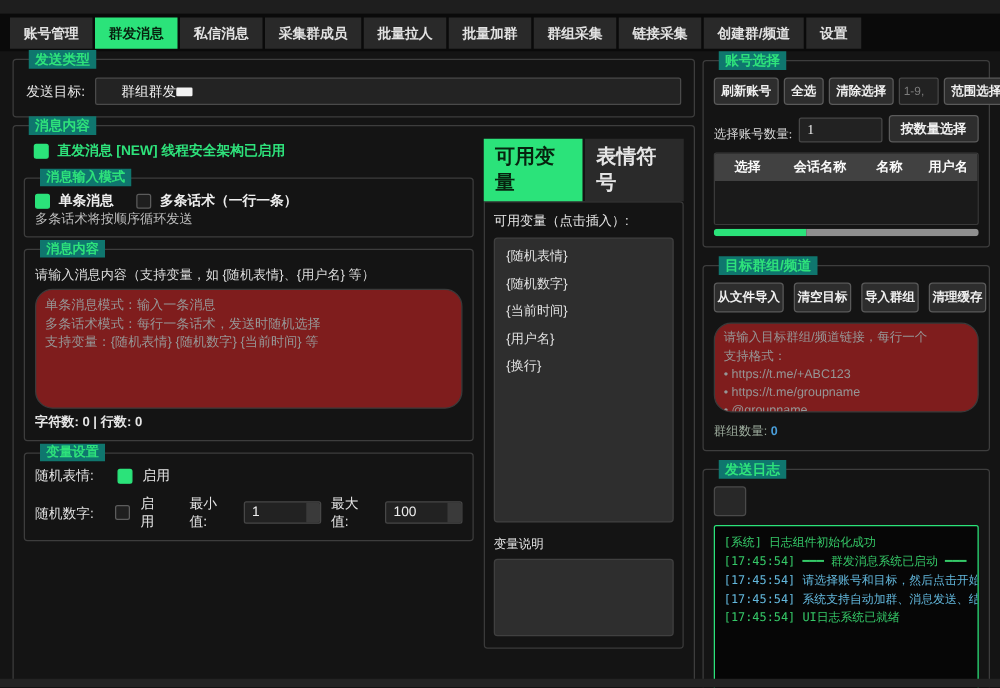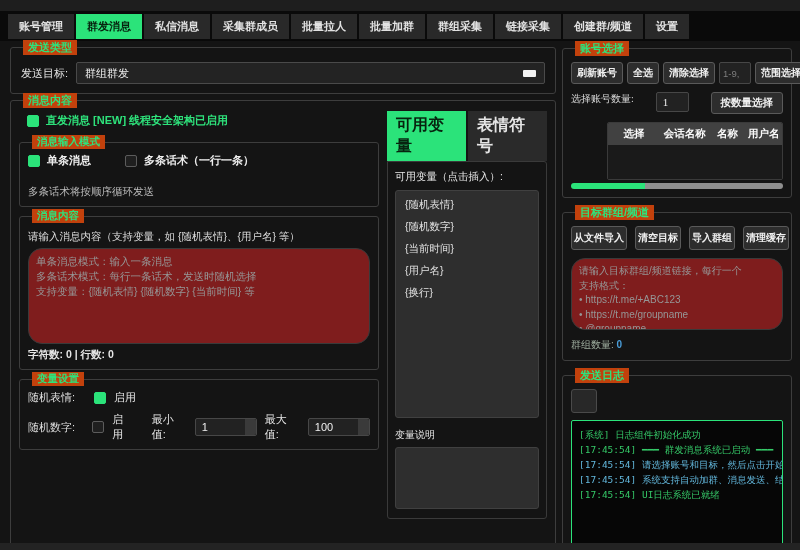--- a/index.html
+++ b/index.html
@@ -9,46 +9,46 @@
     font-family:"Liberation Sans","DejaVu Sans",sans-serif;
     color:#e6e6e6; font-size:11px;
   }
   .window { position:relative; width:800px; height:550px; background:#141414; overflow:hidden; }
   .titlestrip { position:absolute; top:0; left:0; width:800px; height:11px; background:#1e1e1e; }
   .tabbar { position:absolute; top:11px; left:0; width:800px; height:30px; background:#0a0a0a; display:flex; align-items:center; padding-left:8px; gap:2px; }
   .tab { background:#292929; color:#e2e2e2; font-weight:bold; font-size:11px; padding:5px 11px; cursor:pointer; white-space:nowrap; }
   .tab.active { background:#2be37a; color:#07230f; }
 
   .groupbox { position:relative; border:1px solid #3d3d3d; border-radius:3px; background:#141414; }
-  .gb-title { position:absolute; top:-8px; left:12px; background:#c2410c; padding:0 5px; color:#2ee27b; font-weight:bold; font-size:11px; }
+  .gb-title { position:absolute; top:-8px; left:12px; background:#0f766e; padding:0 5px; color:#2ee27b; font-weight:bold; font-size:11px; }
   .gb-title.sub { font-size:10.5px; }
 
   .btn { background:#2d2d2d; border:1px solid #5a5a5a; border-radius:3px; color:#f0f0f0; font-weight:bold; font-size:10.5px; padding:3px 9px; cursor:pointer; white-space:nowrap; text-align:center; font-family:inherit; }
   .checkbox { display:inline-block; width:12px; height:12px; background:#1f1f1f; border:1px solid #5c5c5c; border-radius:2px; flex:none; }
   .checkbox.checked { background:#2be37a; border-color:#2be37a; }
   .input { background:#222; border:1px solid #474747; border-radius:2px; color:#eee; font-size:11px; padding:2px 6px; font-family:inherit; }
   .input::placeholder { color:#7d7d7d; }
   .ta { background:#7f1d1d; border:1px solid #3a3a3a; border-radius:14px; color:#969696; font-size:10.5px; line-height:15px; padding:5px 7px; white-space:pre-line; overflow:hidden; }
 
   
   .send-type { position:absolute; left:10px; top:47px; width:546px; height:47px; }
   .send-type-row { display:flex; align-items:center; gap:8px; padding:14px 10px 0 10px; }
-  .select { flex:1; background:#232323; border:1px solid #4a4a4a; border-radius:2px; height:22px; display:flex; align-items:center; justify-content:space-between; padding:0 8px; color:#efefef; }
+  .select { flex:1; background:#232323; border:1px solid #4a4a4a; border-radius:2px; height:22px; display:flex; align-items:center; padding:0 20px; color:#efefef; }
   .select-caret { width:13px; height:7px; background:#f2f2f2; border-radius:1px; }
 
   .msg-box { position:absolute; left:10px; top:100px; width:546px; height:449px; }
   .msg-inner { display:flex; gap:8px; padding:10px 8px 0 8px; height:100%; }
   .col-left { width:360px; flex:none; }
   .col-right { flex:1; }
 
   .direct-row { display:flex; align-items:center; gap:7px; margin:2px 0 14px 8px; color:#2ee27b; font-weight:bold; }
 
   .igb { position:relative; border:1px solid #3d3d3d; border-radius:3px; background:#141414; padding:10px 8px 7px 8px; margin-bottom:9px; }
   .cb-row { display:flex; align-items:center; gap:7px; margin-bottom:5px; color:#e3e3e3; }
-  .mode-row { display:flex; align-items:center; gap:34px; margin-bottom:17px; }
+  .mode-row { display:flex; align-items:center; gap:18px; margin-bottom:0; }
   .mode-item { display:flex; align-items:center; gap:7px; font-weight:bold; color:#eee; }
   .note { color:#bdbdbd; font-size:10.5px; }
   .fld-label { color:#dedede; font-size:10.5px; margin:3px 0 4px 0; }
   .counter { color:#e6e6e6; font-size:10.5px; margin-top:4px; font-weight:bold; }
 
   .var-row { display:flex; align-items:center; gap:8px; margin-bottom:7px; }
   .var-row .lbl { width:58px; color:#dfdfdf; }
   .num-input { width:64px; position:relative; }
   .num-input .input { width:100%; padding-right:14px; }
   .spin { position:absolute; right:1px; top:1px; bottom:1px; width:11px; background:#3a3a3a; border-radius:0 2px 2px 0; }
@@ -63,24 +63,24 @@
   .vitem { color:#e0e0e0; font-size:10.5px; padding:4px 9px; cursor:pointer; }
   .vdesc-label { color:#e8e8e8; font-size:10px; margin-bottom:5px; }
   .vdesc { background:#2e2e2e; border:1px solid #404040; border-radius:3px; height:62px; }
 
   
   .sidebar { position:absolute; left:562px; top:40px; width:230px; }
   .acct-box { position:relative; margin-top:8px; padding:13px 8px 8px 8px; }
   .acct-btn-row { display:flex; gap:4px; margin-bottom:8px; }
   .acct-btn-row .btn { padding:3px 5px; font-size:10px; }
   .range-input { width:32px; font-size:9.5px; padding:2px 3px; }
-  .count-row { display:flex; align-items:flex-start; gap:22px; margin-bottom:8px;font-family:Liberation Serif, serif; }
+  .count-row { display:flex; align-items:flex-end; gap:5px; margin-bottom:8px;font-family:Liberation Serif, serif; }
   .count-row .lbl { color:#d9d9d9; font-size:10px; white-space:nowrap; }
   .count-row .input { flex:1; height:20px; min-width:0; }
-  .table { border:1px solid #3a3a3a; border-radius:2px; overflow:hidden;margin-left:36px; }
+  .table { border:1px solid #3a3a3a; border-radius:2px; overflow:hidden; }
   .thead { display:flex; background:#414141; }
   .th { color:#fafafa; font-weight:bold; font-size:10.5px; padding:4px 2px; text-align:center; }
   .th:nth-child(1){ width:52px; flex:none; } .th:nth-child(2){ flex:1.4; } .th:nth-child(3){ flex:1; } .th:nth-child(4){ flex:1; }
   .tbody { height:34px; background:#1a1a1a; }
   .hscroll { display:flex; height:6px; margin-top:3px; border-radius:3px; overflow:hidden; }
   .hscroll .thumb { width:35%; background:#2be37a; }
   .hscroll .track { flex:1; background:#8f8f8f; }
 
   .target-box { position:relative; margin-top:14px; padding:13px 8px 8px 8px; }
   .target-btn-row { display:flex; gap:8px; margin-bottom:8px; }

